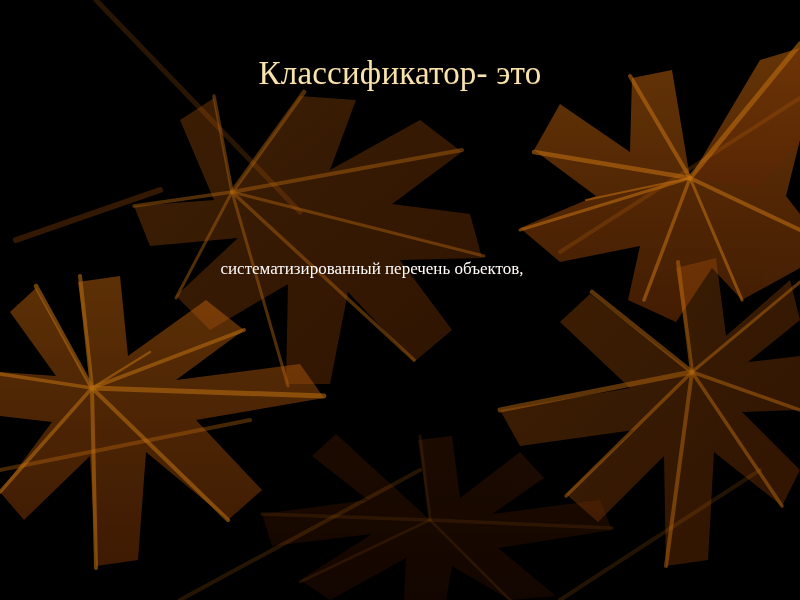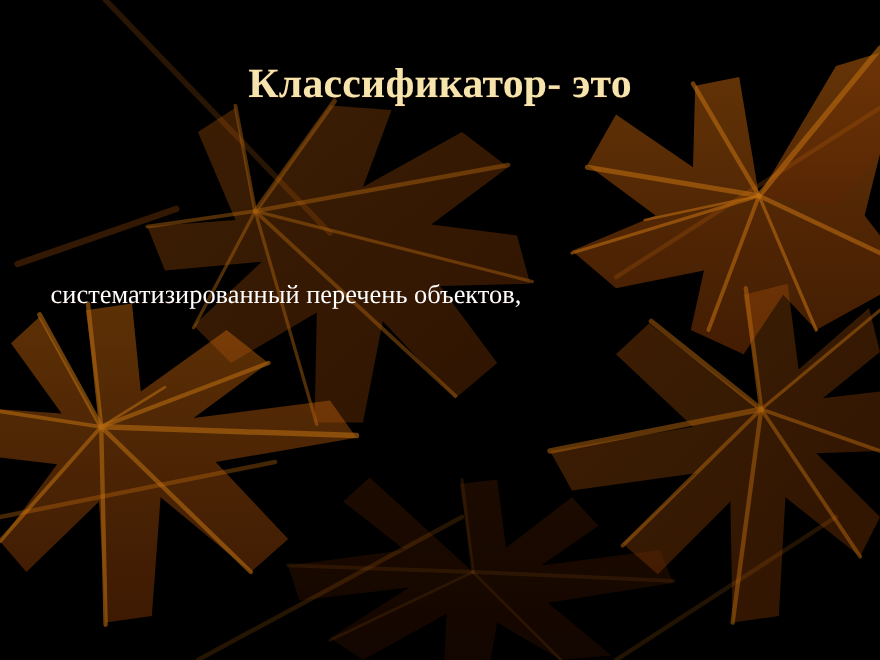--- a/index.html
+++ b/index.html
@@ -59,34 +59,35 @@
     z-index: 3;
   }
 
   #slide-title {
     position: absolute;
     left: 0;
     right: 0;
     top: 55px;
     text-align: center;
     color: #f7e3ac;
-    font-size: 38px;
-    font-weight: bold;
+    font-size: 33px;
+    font-weight: normal;
     letter-spacing: 0.2px;
     line-height: 1.15;
     text-shadow: 0 1px 1px rgba(60,20,0,0.45);
   }
 
   #slide-body {
     position: absolute;
     left: 46px;
     width: 652px;
     top: 250px;
+    text-align: center;
     color: #ffffff;
-    font-size: 24px;
+    font-size: 17px;
     line-height: 37px;
     text-shadow: 0 1px 1px rgba(70,25,0,0.40);
   }
   #slide-body .body-line {
     display: block;
     white-space: nowrap;
   }
   #slide-body .body-line.line-2 {
     padding-left: 26px;
   }

